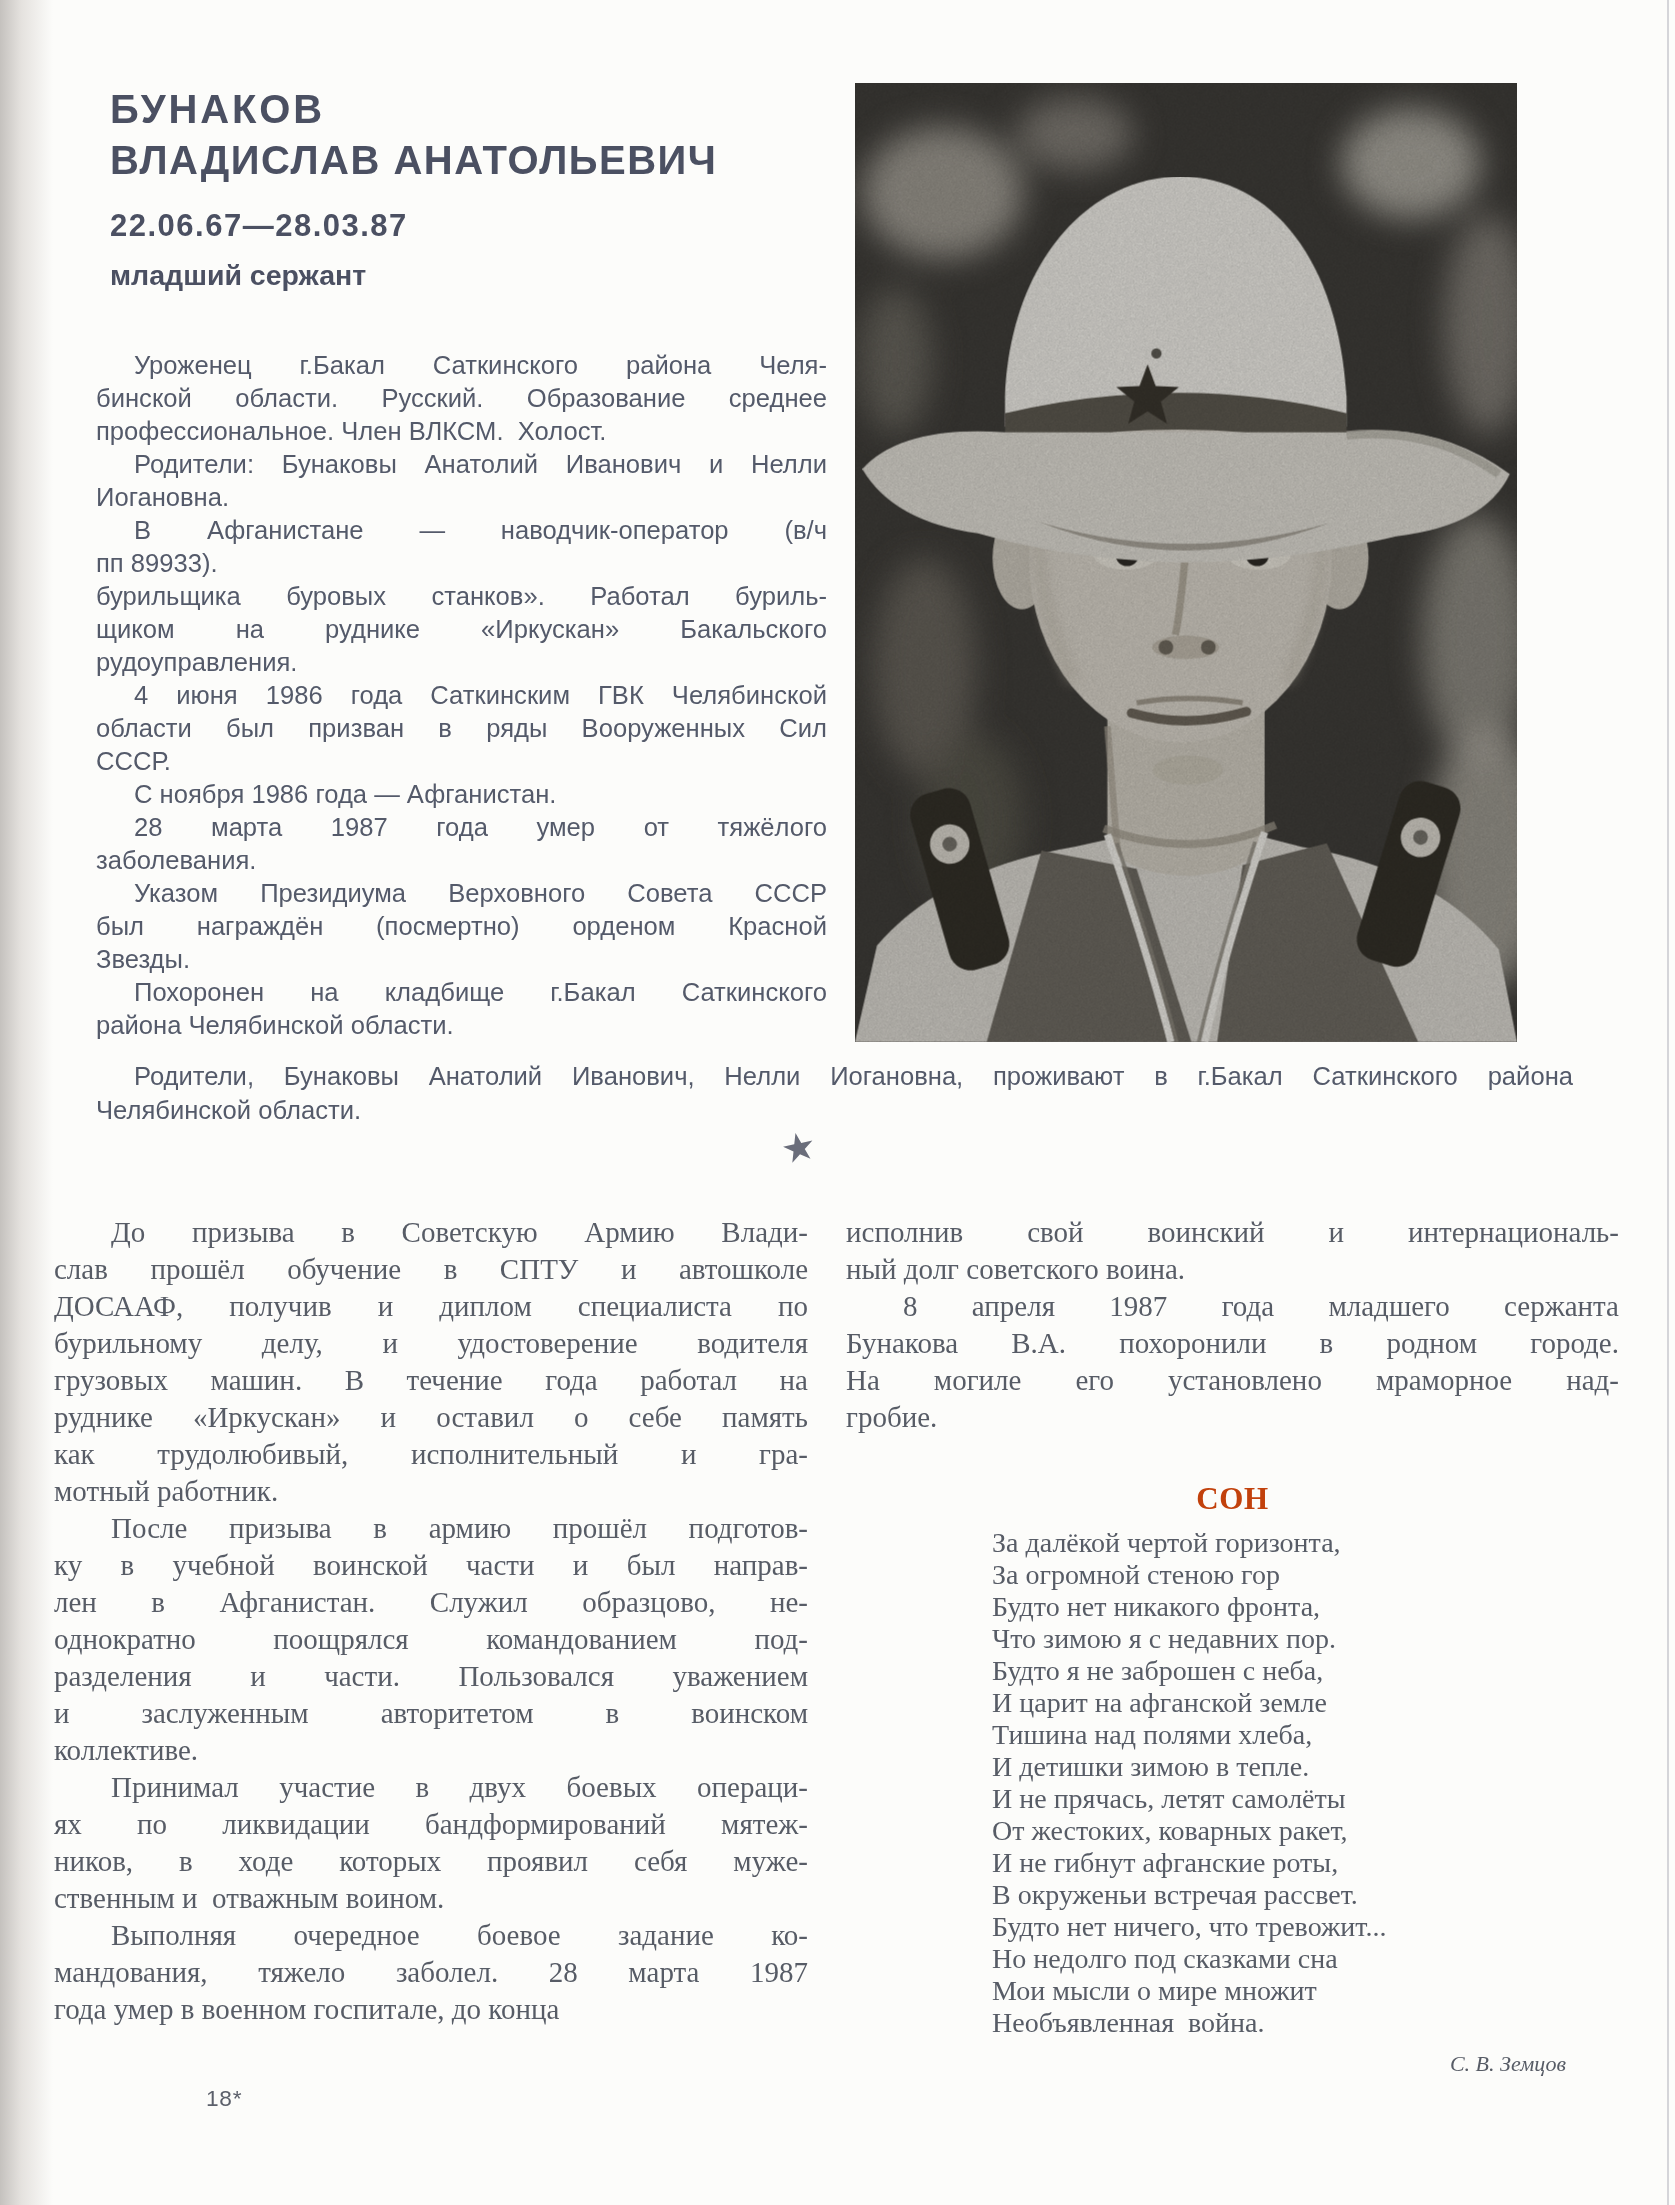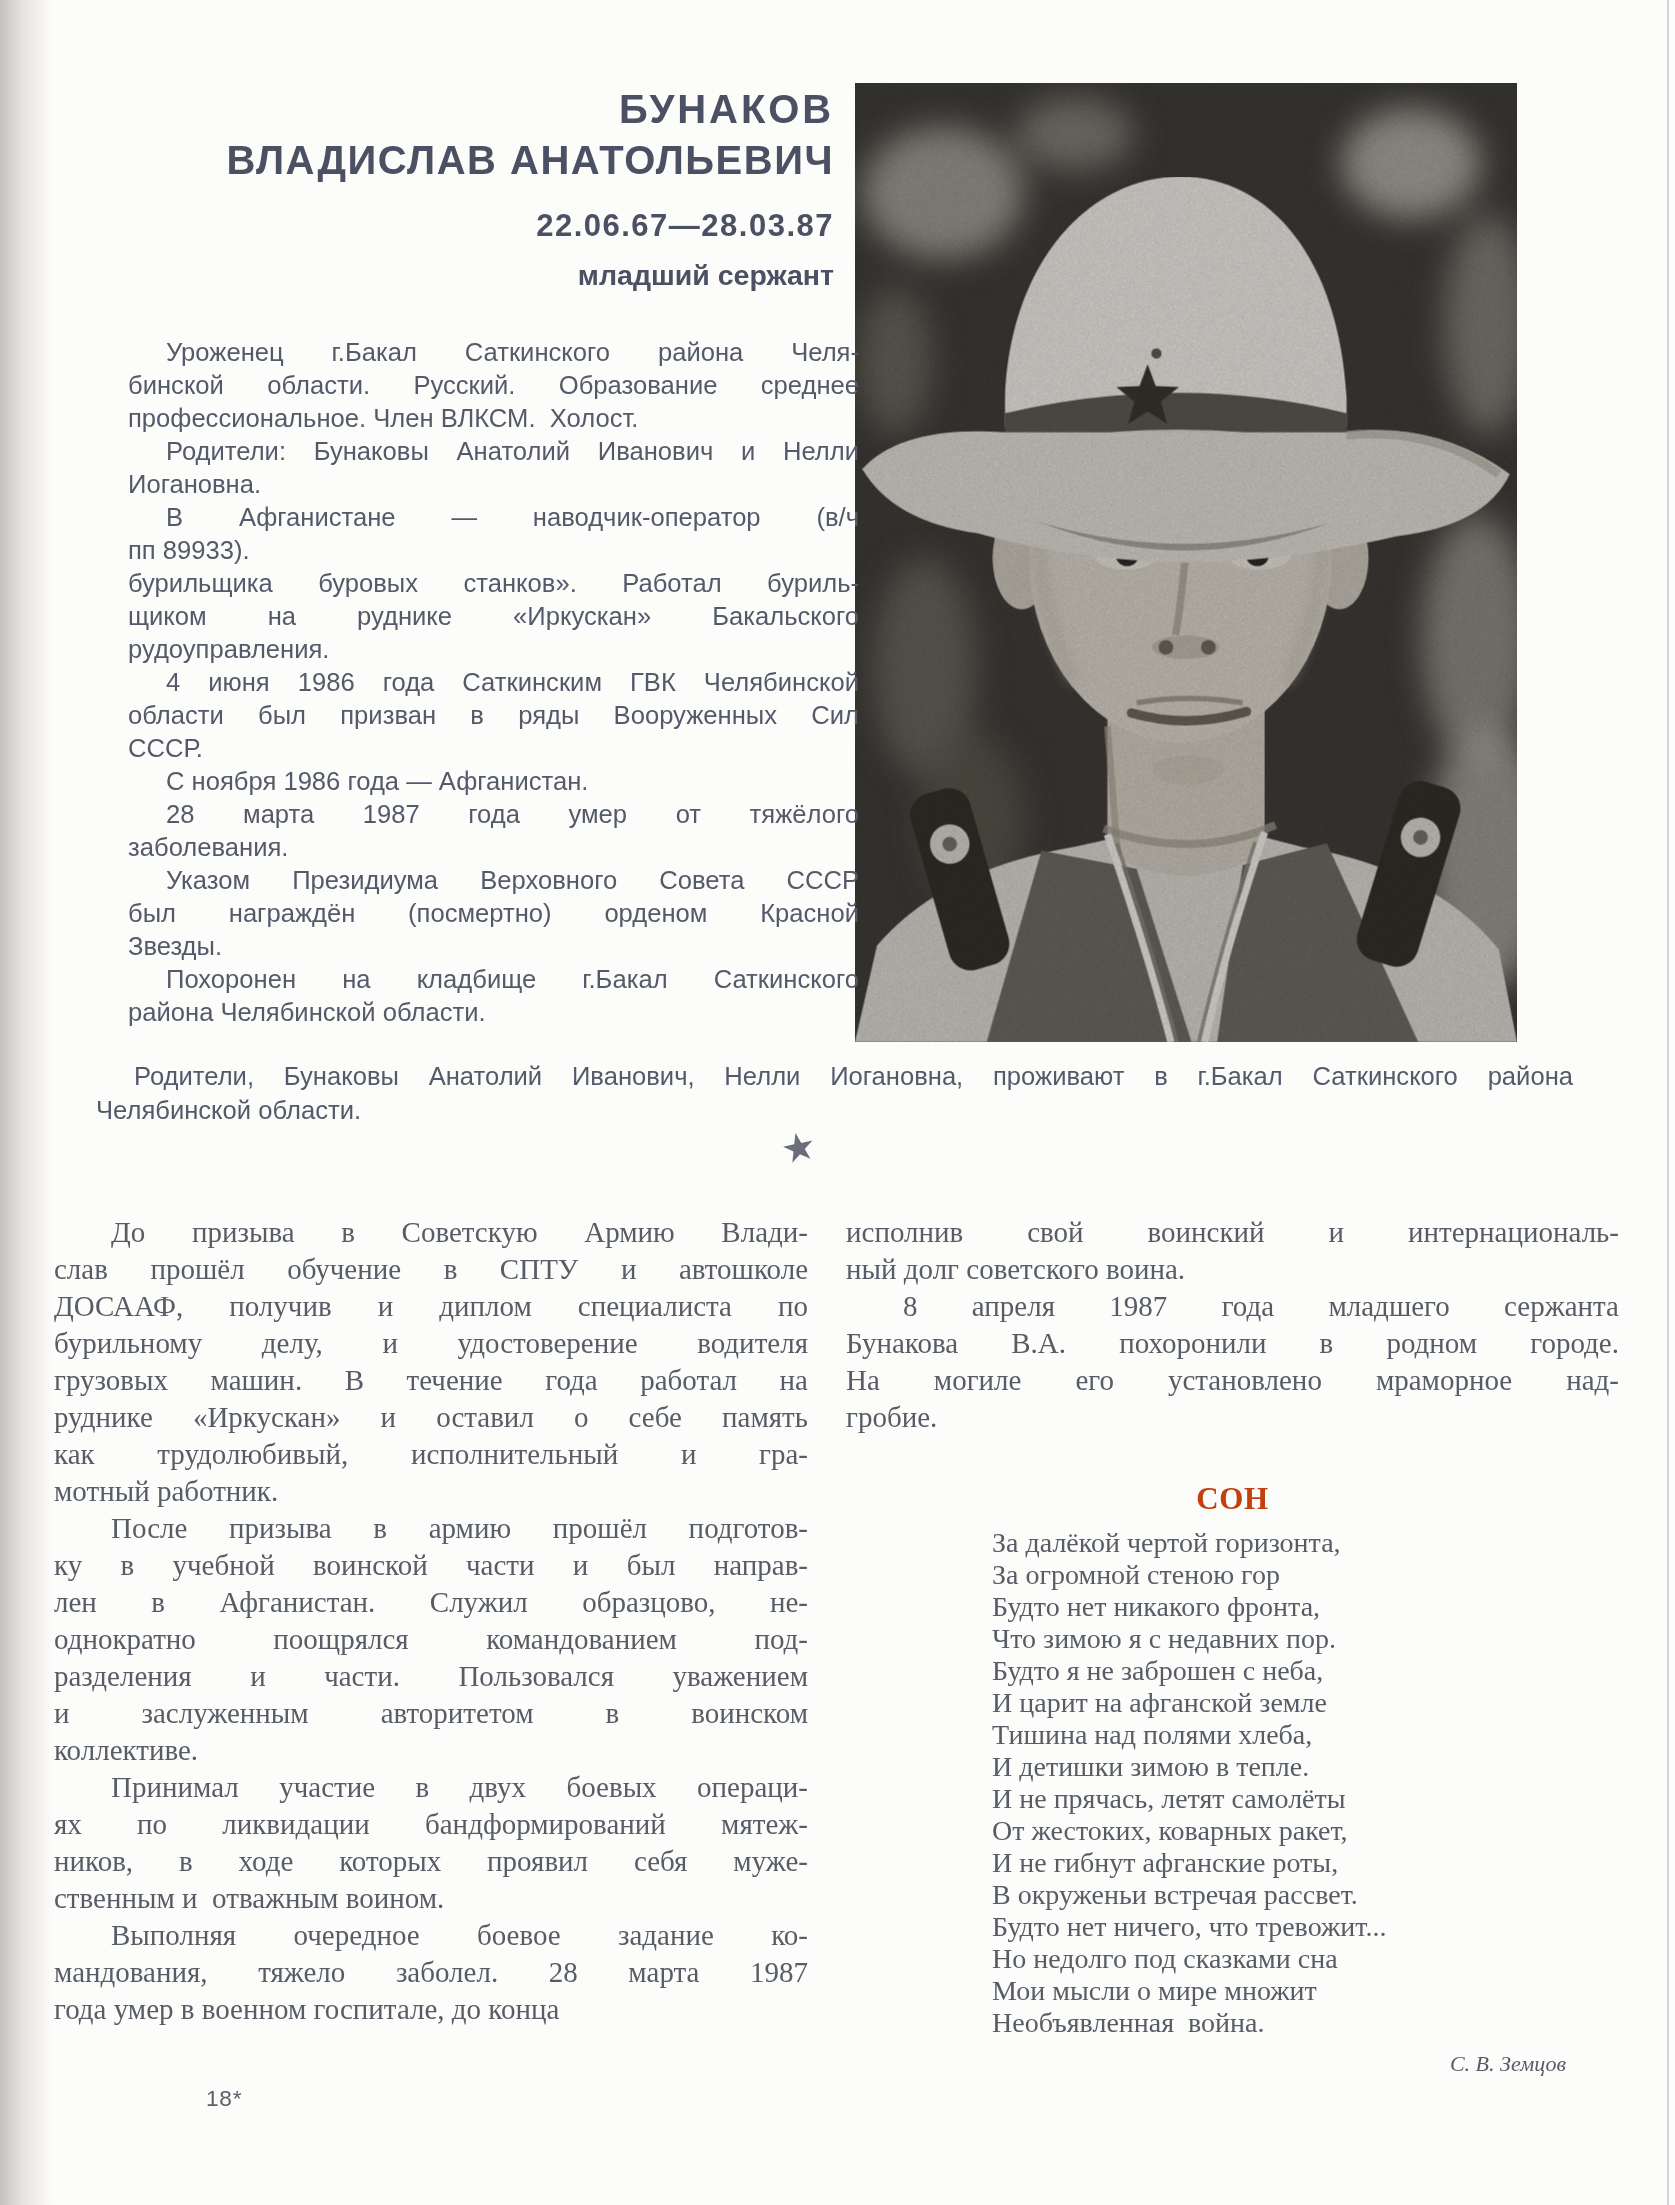--- a/index.html
+++ b/index.html
@@ -11,31 +11,31 @@
   .gutter-shadow {
     position:absolute; left:0; top:0; bottom:0; width:53px;
     background:linear-gradient(90deg,#b2aeaa 0%, #ddd9d5 40%, rgba(252,252,250,0) 100%);
     opacity:.75;
   }
   .edge-line-right {
     position:absolute; right:5.8px; top:0; bottom:0; width:2.2px;
     background:#c5c5cb; opacity:.7;
   }
   
-  .hdr { position:absolute; left:110px; top:85px; width:724px; text-align:right;
+  .hdr { position:absolute; left:110px; top:85px; width:724px; text-align:left;
          font-weight:bold; color:#4b5062; }
   .hdr .surname { font-size:40px; line-height:48px; letter-spacing:2.9px; }
   .hdr .name    { font-size:40px; line-height:54px; letter-spacing:1.5px; }
   .hdr .dates   { font-size:31px; margin-top:20.5px; letter-spacing:1.5px; }
   .hdr .rank    { font-size:28.5px; margin-top:15px; }
   
   .photo { position:absolute; left:855px; top:83px; width:662px; height:959px; }
   .photo svg { display:block; width:100%; height:100%; }
   
-  .bio  { position:absolute; left:96px; top:336px;  width:731px; font-size:25.6px; line-height:33px;margin-left:32px; }
+  .bio  { position:absolute; left:96px; top:349px;  width:731px; font-size:25.6px; line-height:33px; }
   .bio-full { position:absolute; left:96px; top:1059px; width:1477px; font-size:25.6px; line-height:34px; }
   .line { white-space:normal; }
   .line.j { text-align:justify; text-align-last:justify; }
   .line:not(.j) { white-space:pre-wrap; }
   .bio .line.first, .bio-full .line.first { text-indent:38px; }
   
   .star-divider { position:absolute; left:781px; top:1128px; font-size:39px; color:#6a6d7a;
                   transform:rotate(-12deg); line-height:1; }
   
   .serifcol { font-family:"Liberation Serif", serif; color:#575c66; font-size:29px; line-height:37px; }

